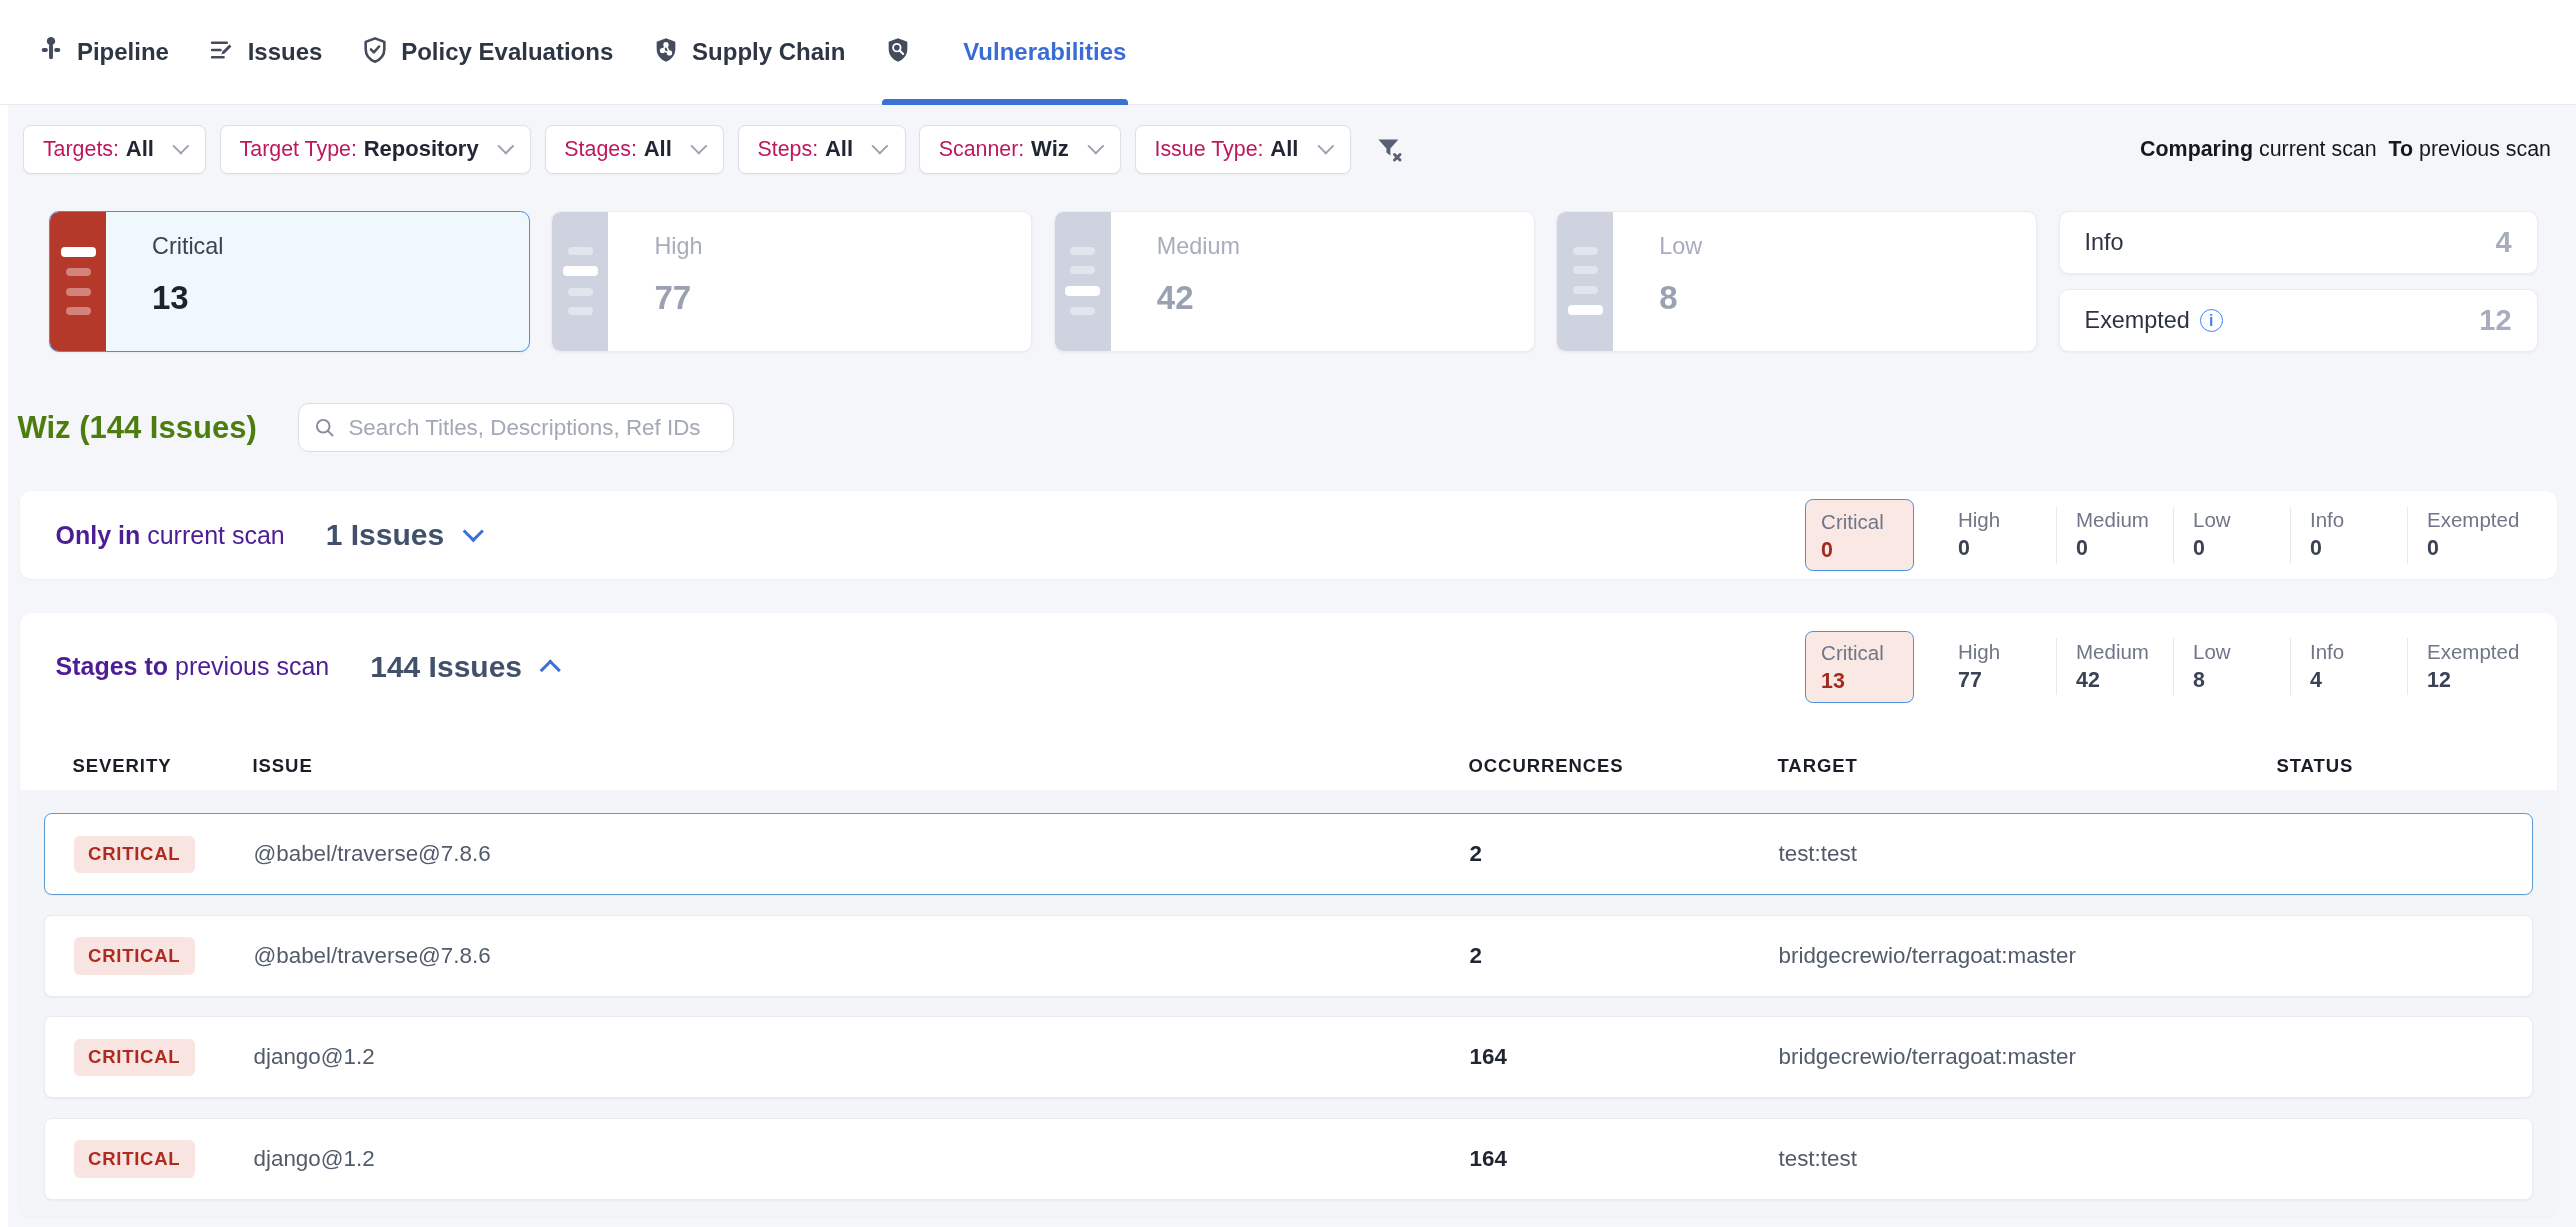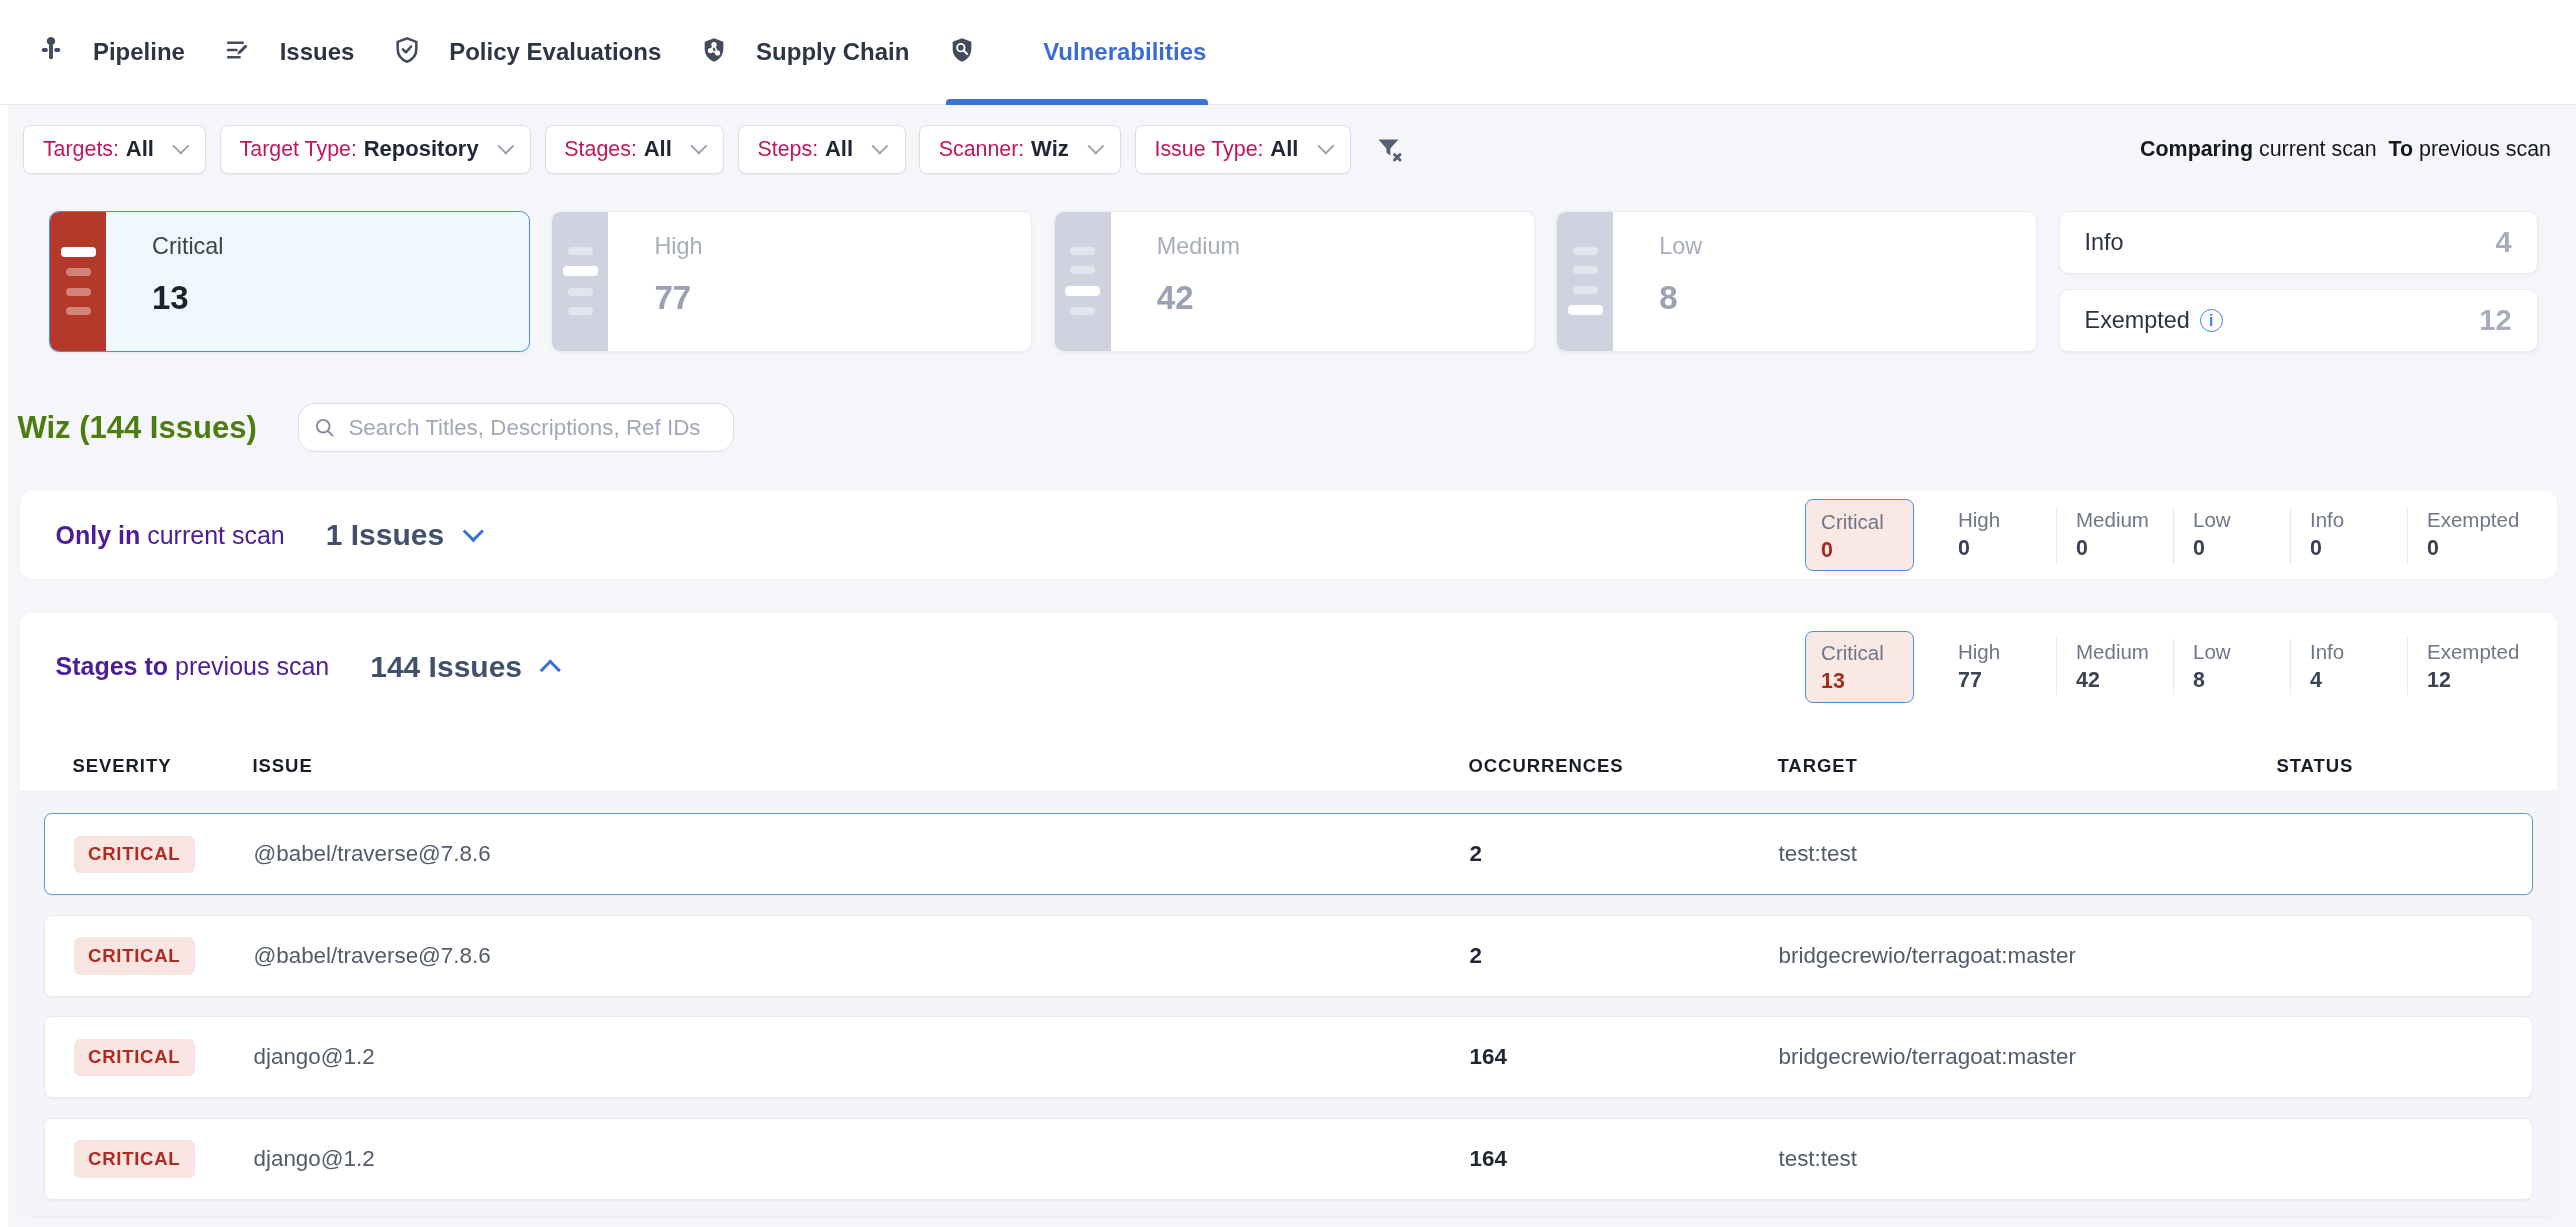--- a/index.html
+++ b/index.html
@@ -1,21 +1,21 @@
 <!DOCTYPE html>
 <html><head>
 <meta charset="utf-8">
 <style>
   * { margin:0; padding:0; box-sizing:border-box; }
   html,body { background:#fff; }
   body { width:2576px; height:1228px; font-family:"Liberation Sans","DejaVu Sans",sans-serif; color:#2e3544; overflow:hidden; }
 
   
   .nav { height:105px; background:#fff; border-bottom:1.9px solid #e8eaee; display:flex; align-items:stretch; padding-left:35px; gap:35px; }
-  .tab { position:relative; display:flex; align-items:center; gap:28px; cursor:pointer; padding:0 1.9px; }
+  .tab { position:relative; display:flex; align-items:center; gap:12px; cursor:pointer; padding:0 1.9px; }
   .tab .tab-label { font-size:24px; font-weight:600; color:#2e3544; }
   .tab.active .tab-label { color:#3a6cd4; font-weight:700;margin-left:39px; }
   .tab svg { width:28px; height:28px; color:#434b5c; }
   .tab.active::after { content:""; position:absolute; left:0; right:0; bottom:-1.9px; height:6.8px; background:#3a72d8; border-radius:3.9px 3.9px 0 0; }
 
   
   .content { position:relative; height:1122px; background:#f5f6f9; }
   .left-strip { position:absolute; left:0; top:0; width:7.8px; height:100%; background:#fff; }
 
   
@@ -46,21 +46,21 @@
   .sev-card.selected .sev-value { color:#1d222b; }
   .side-col { width:479px; display:flex; flex-direction:column; gap:15.6px; }
   .mini-card { height:63px; background:#fff; border:1px solid #eaecf1; border-radius:9.7px; display:flex; align-items:center; padding:0 25px; box-shadow:0 1px 2.9px rgba(20,30,60,.05); cursor:pointer; }
   .mini-label { font-size:23.4px; color:#2c3342; display:flex; align-items:center; gap:9.7px; }
   .mini-value { margin-left:auto; font-size:29px; font-weight:700; color:#a7adbc; }
   .info-i { width:23.4px; height:23.4px; border:1.9px solid #3b82f6; border-radius:50%; color:#3b82f6; font-size:15.6px; font-weight:700; display:inline-flex; align-items:center; justify-content:center; font-style:normal; }
 
   
   .wiz-row { display:flex; align-items:center; margin:51px 0 0 17.5px; }
   .wiz-title { font-size:31px; font-weight:700; color:#4d7c0f; }
-  .search-box { margin-left:41px; width:436px; height:49px; background:#fff; border:1.5px solid #d9dde6; border-radius:17px; display:flex; align-items:center; padding:0 14.6px; }
+  .search-box { margin-left:41px; width:436px; height:49px; background:#fff; border:1.5px solid #d9dde6; border-radius:11px; display:flex; align-items:center; padding:0 14.6px; }
   .search-box svg { width:23.4px; height:23.4px; flex:none; }
   .search-box input { border:none; outline:none; background:transparent; font-size:22.4px; color:#3c4351; margin-left:11.7px; width:100%; font-family:inherit; }
   .search-box input::placeholder { color:#a2a8b6; }
 
   
   .panel { margin:0 19.5px; width:2537px; background:#fff; border-radius:11.7px; box-shadow:0 1px 2.9px rgba(20,30,60,.04); }
   .panel-1 { margin-top:39px; height:88px; display:flex; align-items:center; padding:0 33px 0 36px; }
   .panel-2 { margin-top:34px; overflow:hidden; }
   .sec-head { display:flex; align-items:center; height:107px; padding:0 33px 0 36px; }
   .sec-label { font-size:25px; color:#4c1d95; }

